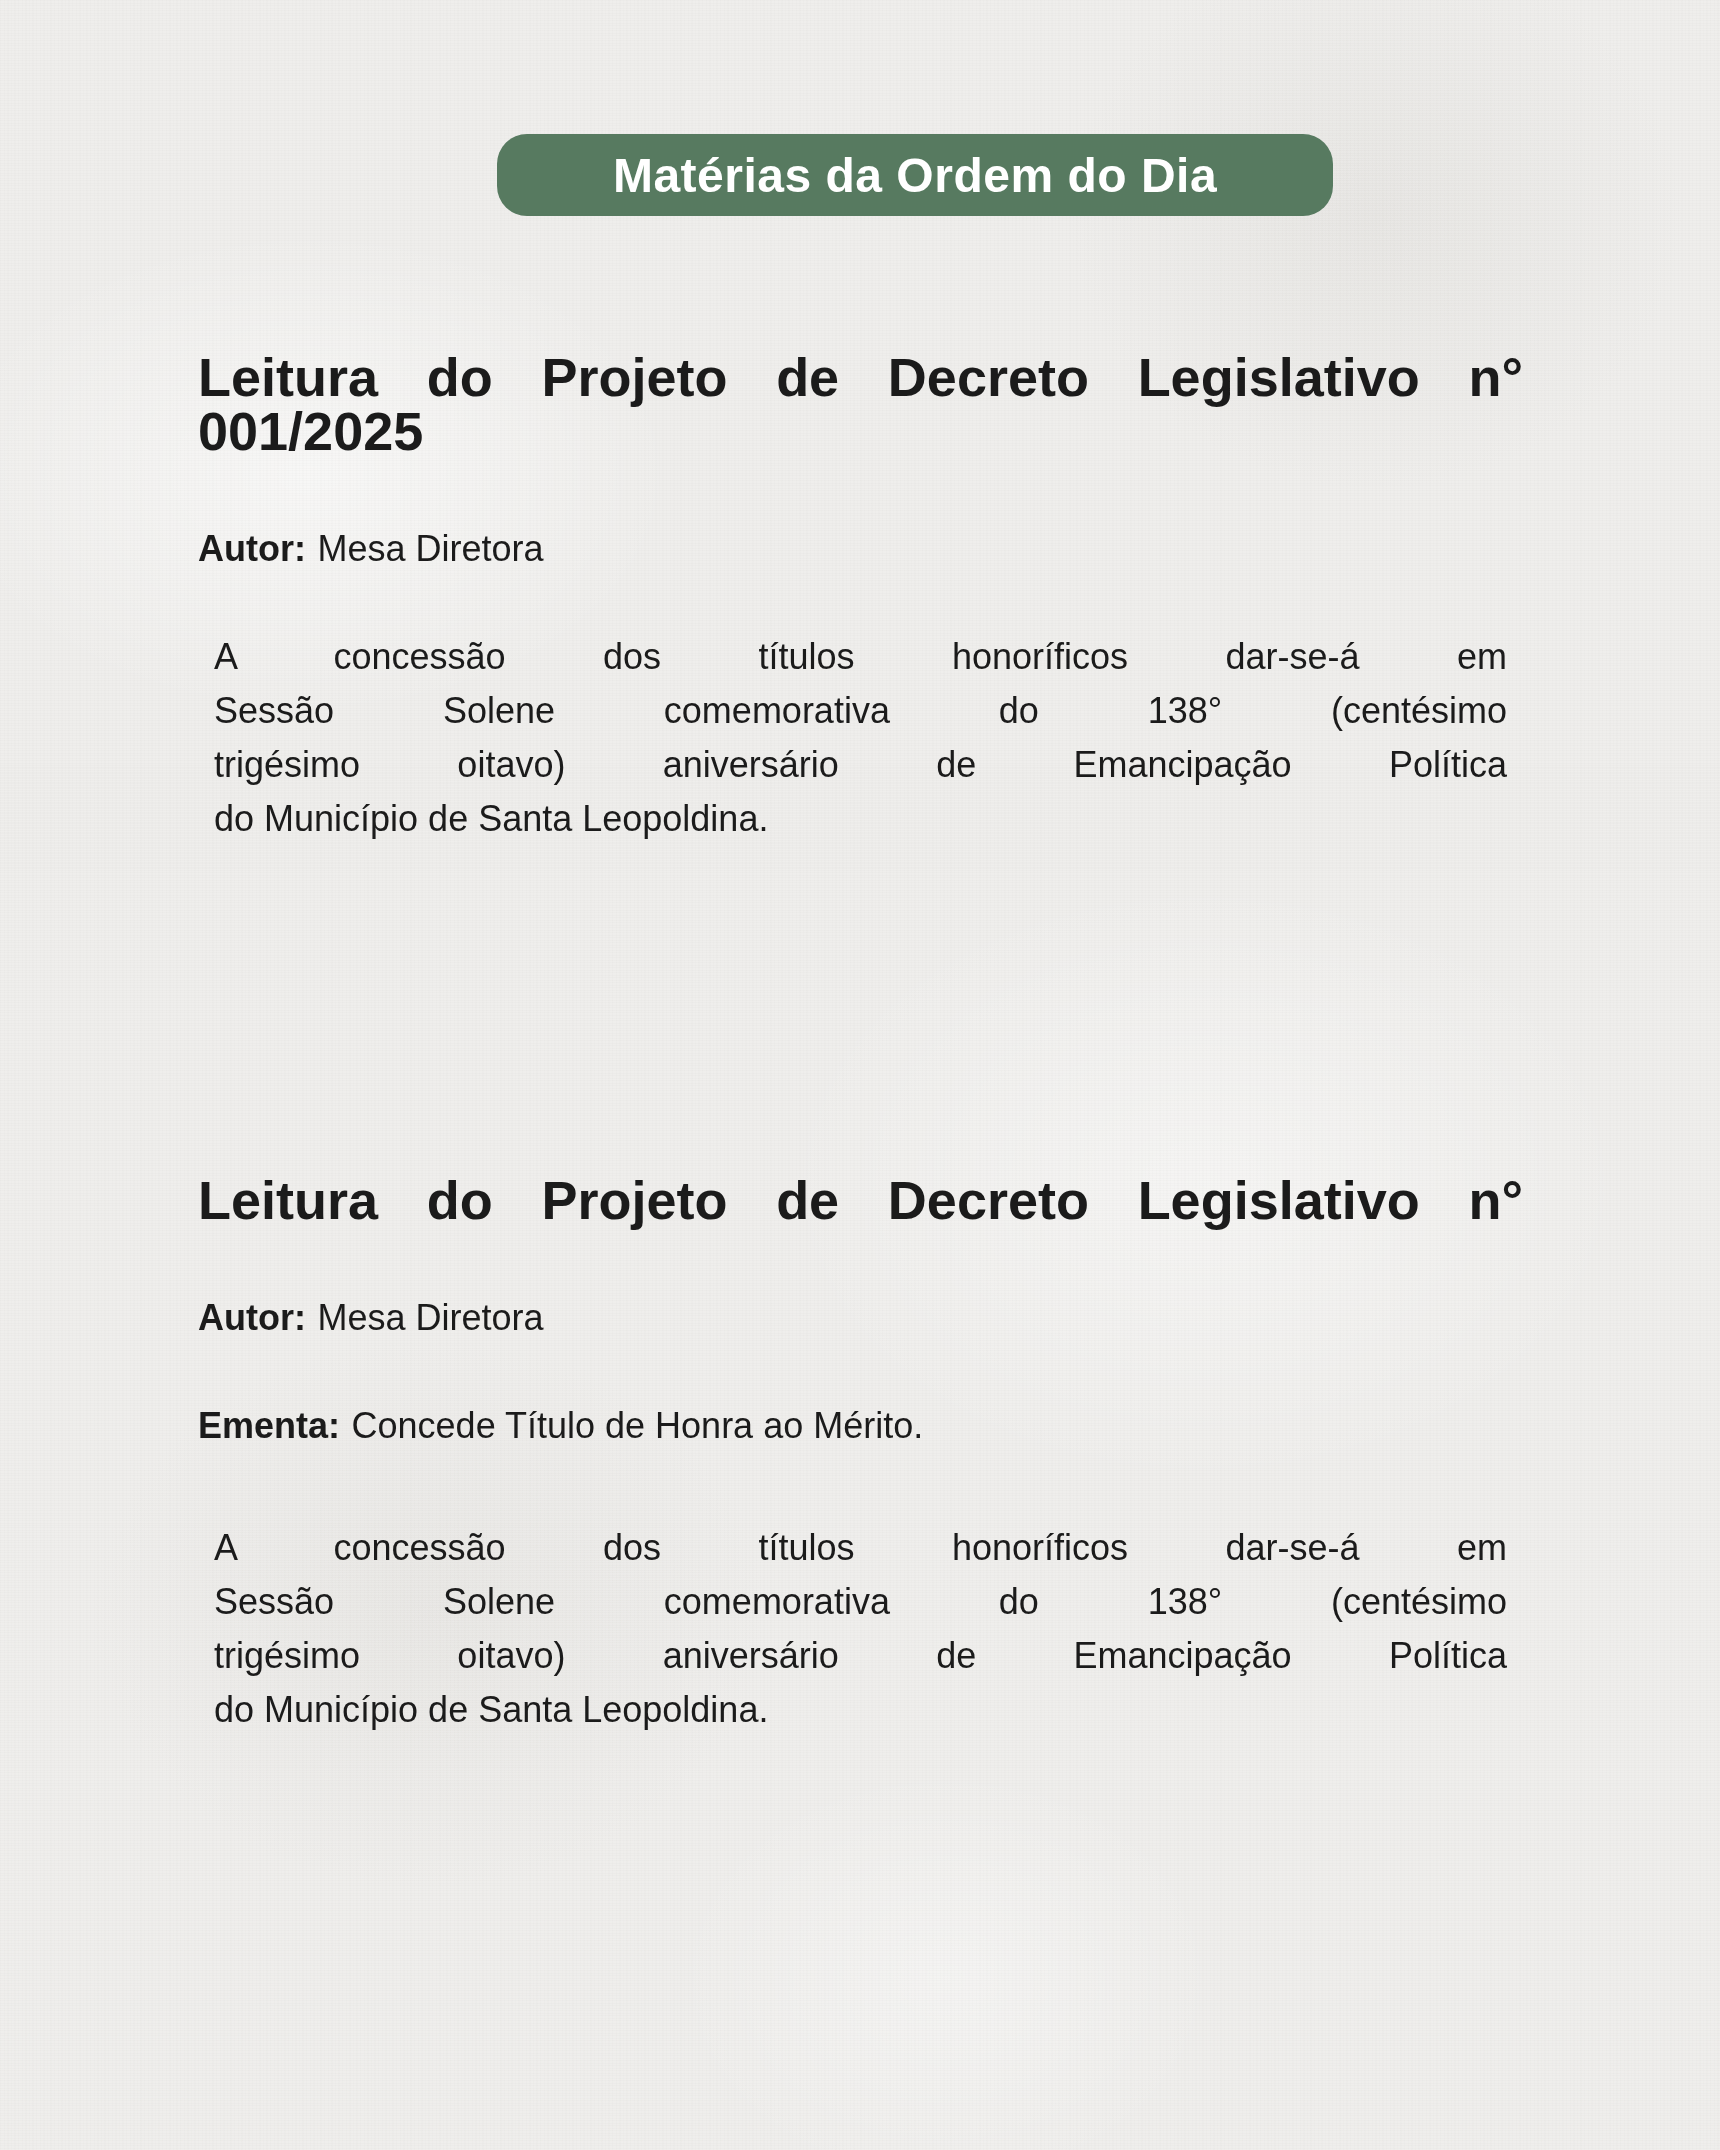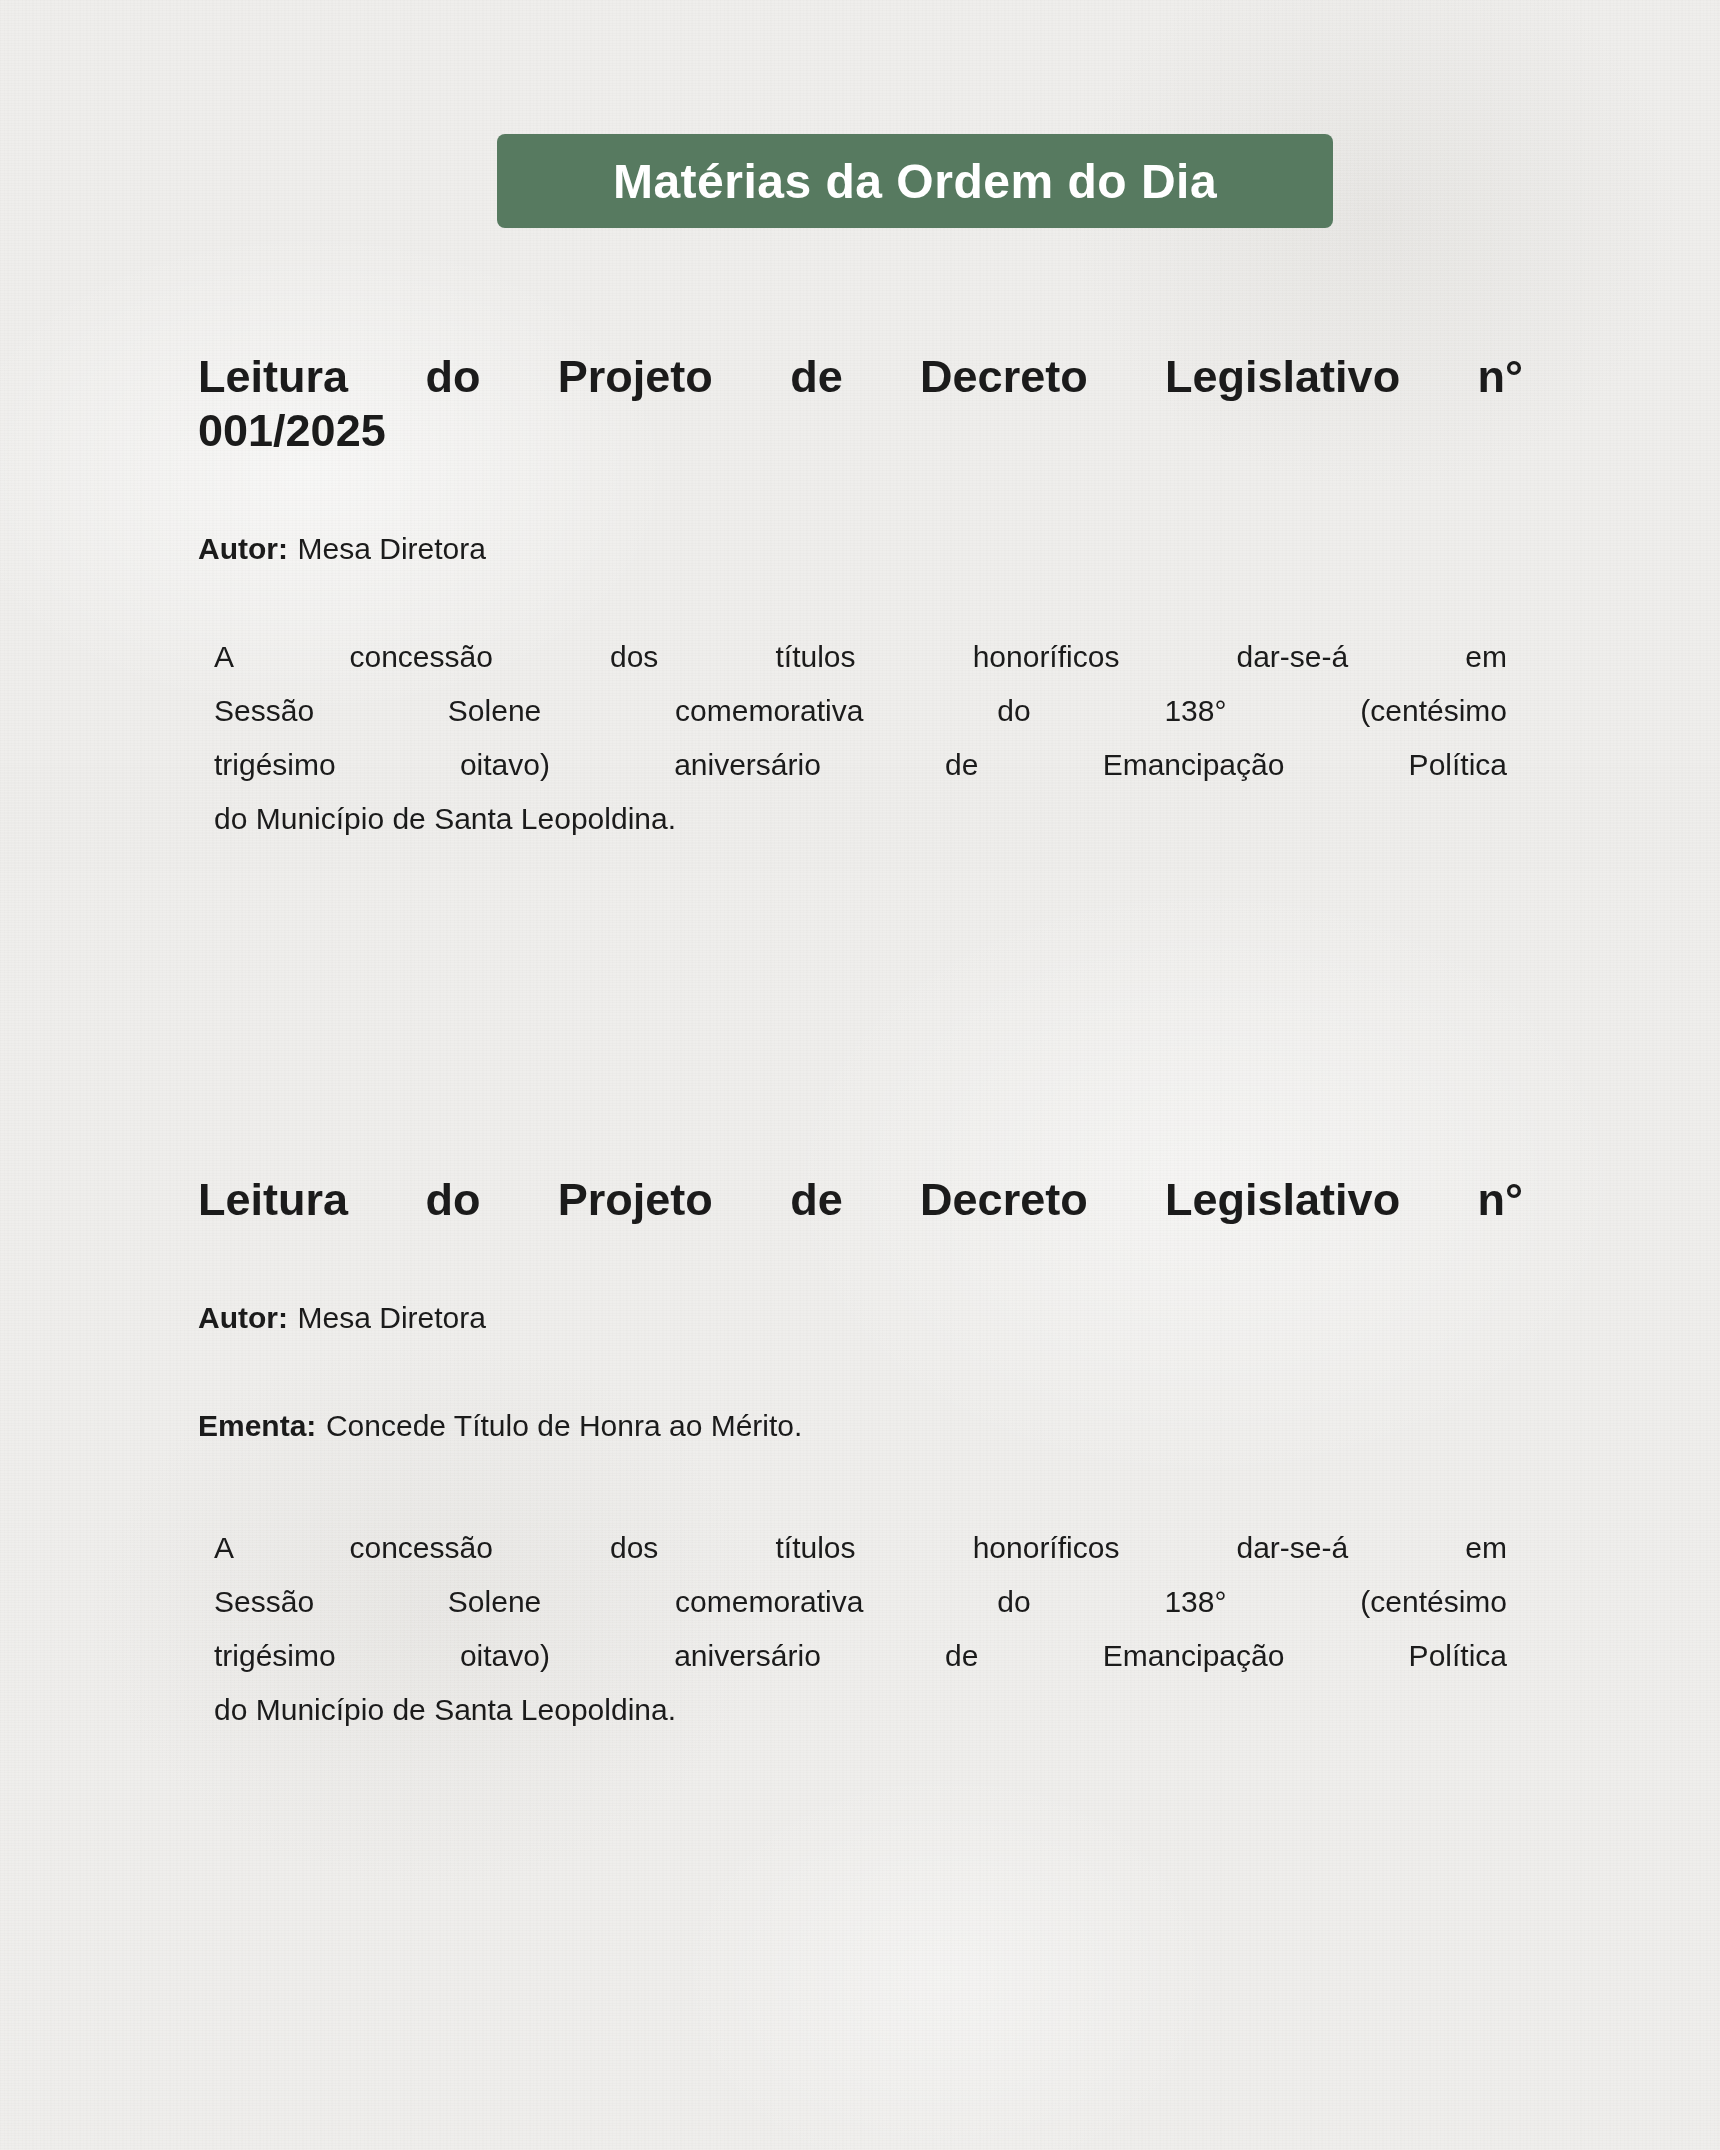--- a/index.html
+++ b/index.html
@@ -39,40 +39,40 @@
       repeating-linear-gradient(90deg, rgba(120,120,114,.02) 0 1.5px, rgba(255,255,255,.02) 1.5px 3.6px);
     pointer-events: none;
   }
   .content { position: relative; z-index: 1; }
 
   .badge {
     position: absolute;
     left: 497px;
     top: 134px;
     width: 836px;
-    height: 94px;
+    height: 82px;
     background: #577a60;
-    border-radius: 8px;
+    border-radius: 30px;
     display: flex;
     align-items: center;
     justify-content: center;
   }
   .badge-text {
     color: #ffffff;
     font-size: 48px;
     font-weight: 700;
     letter-spacing: 0.5px;
     white-space: nowrap;
   }
 
   .section {
     position: absolute;
     left: 198px;
     width: 1325px;
-    font-size: 30px;
+    font-size: 36px;
     line-height: 54px;
   }
   .section-1 { top: 350px; }
   .section-2 { top: 1173px; }
 
   .heading { font-weight: 700; margin: 0 0 64px 0; }
   .jline { display: block; text-align: justify; text-align-last: justify; }
   .lline { display: block; text-align: left; }
 
   .meta { margin: 0 0 54px 0; white-space: nowrap; }

